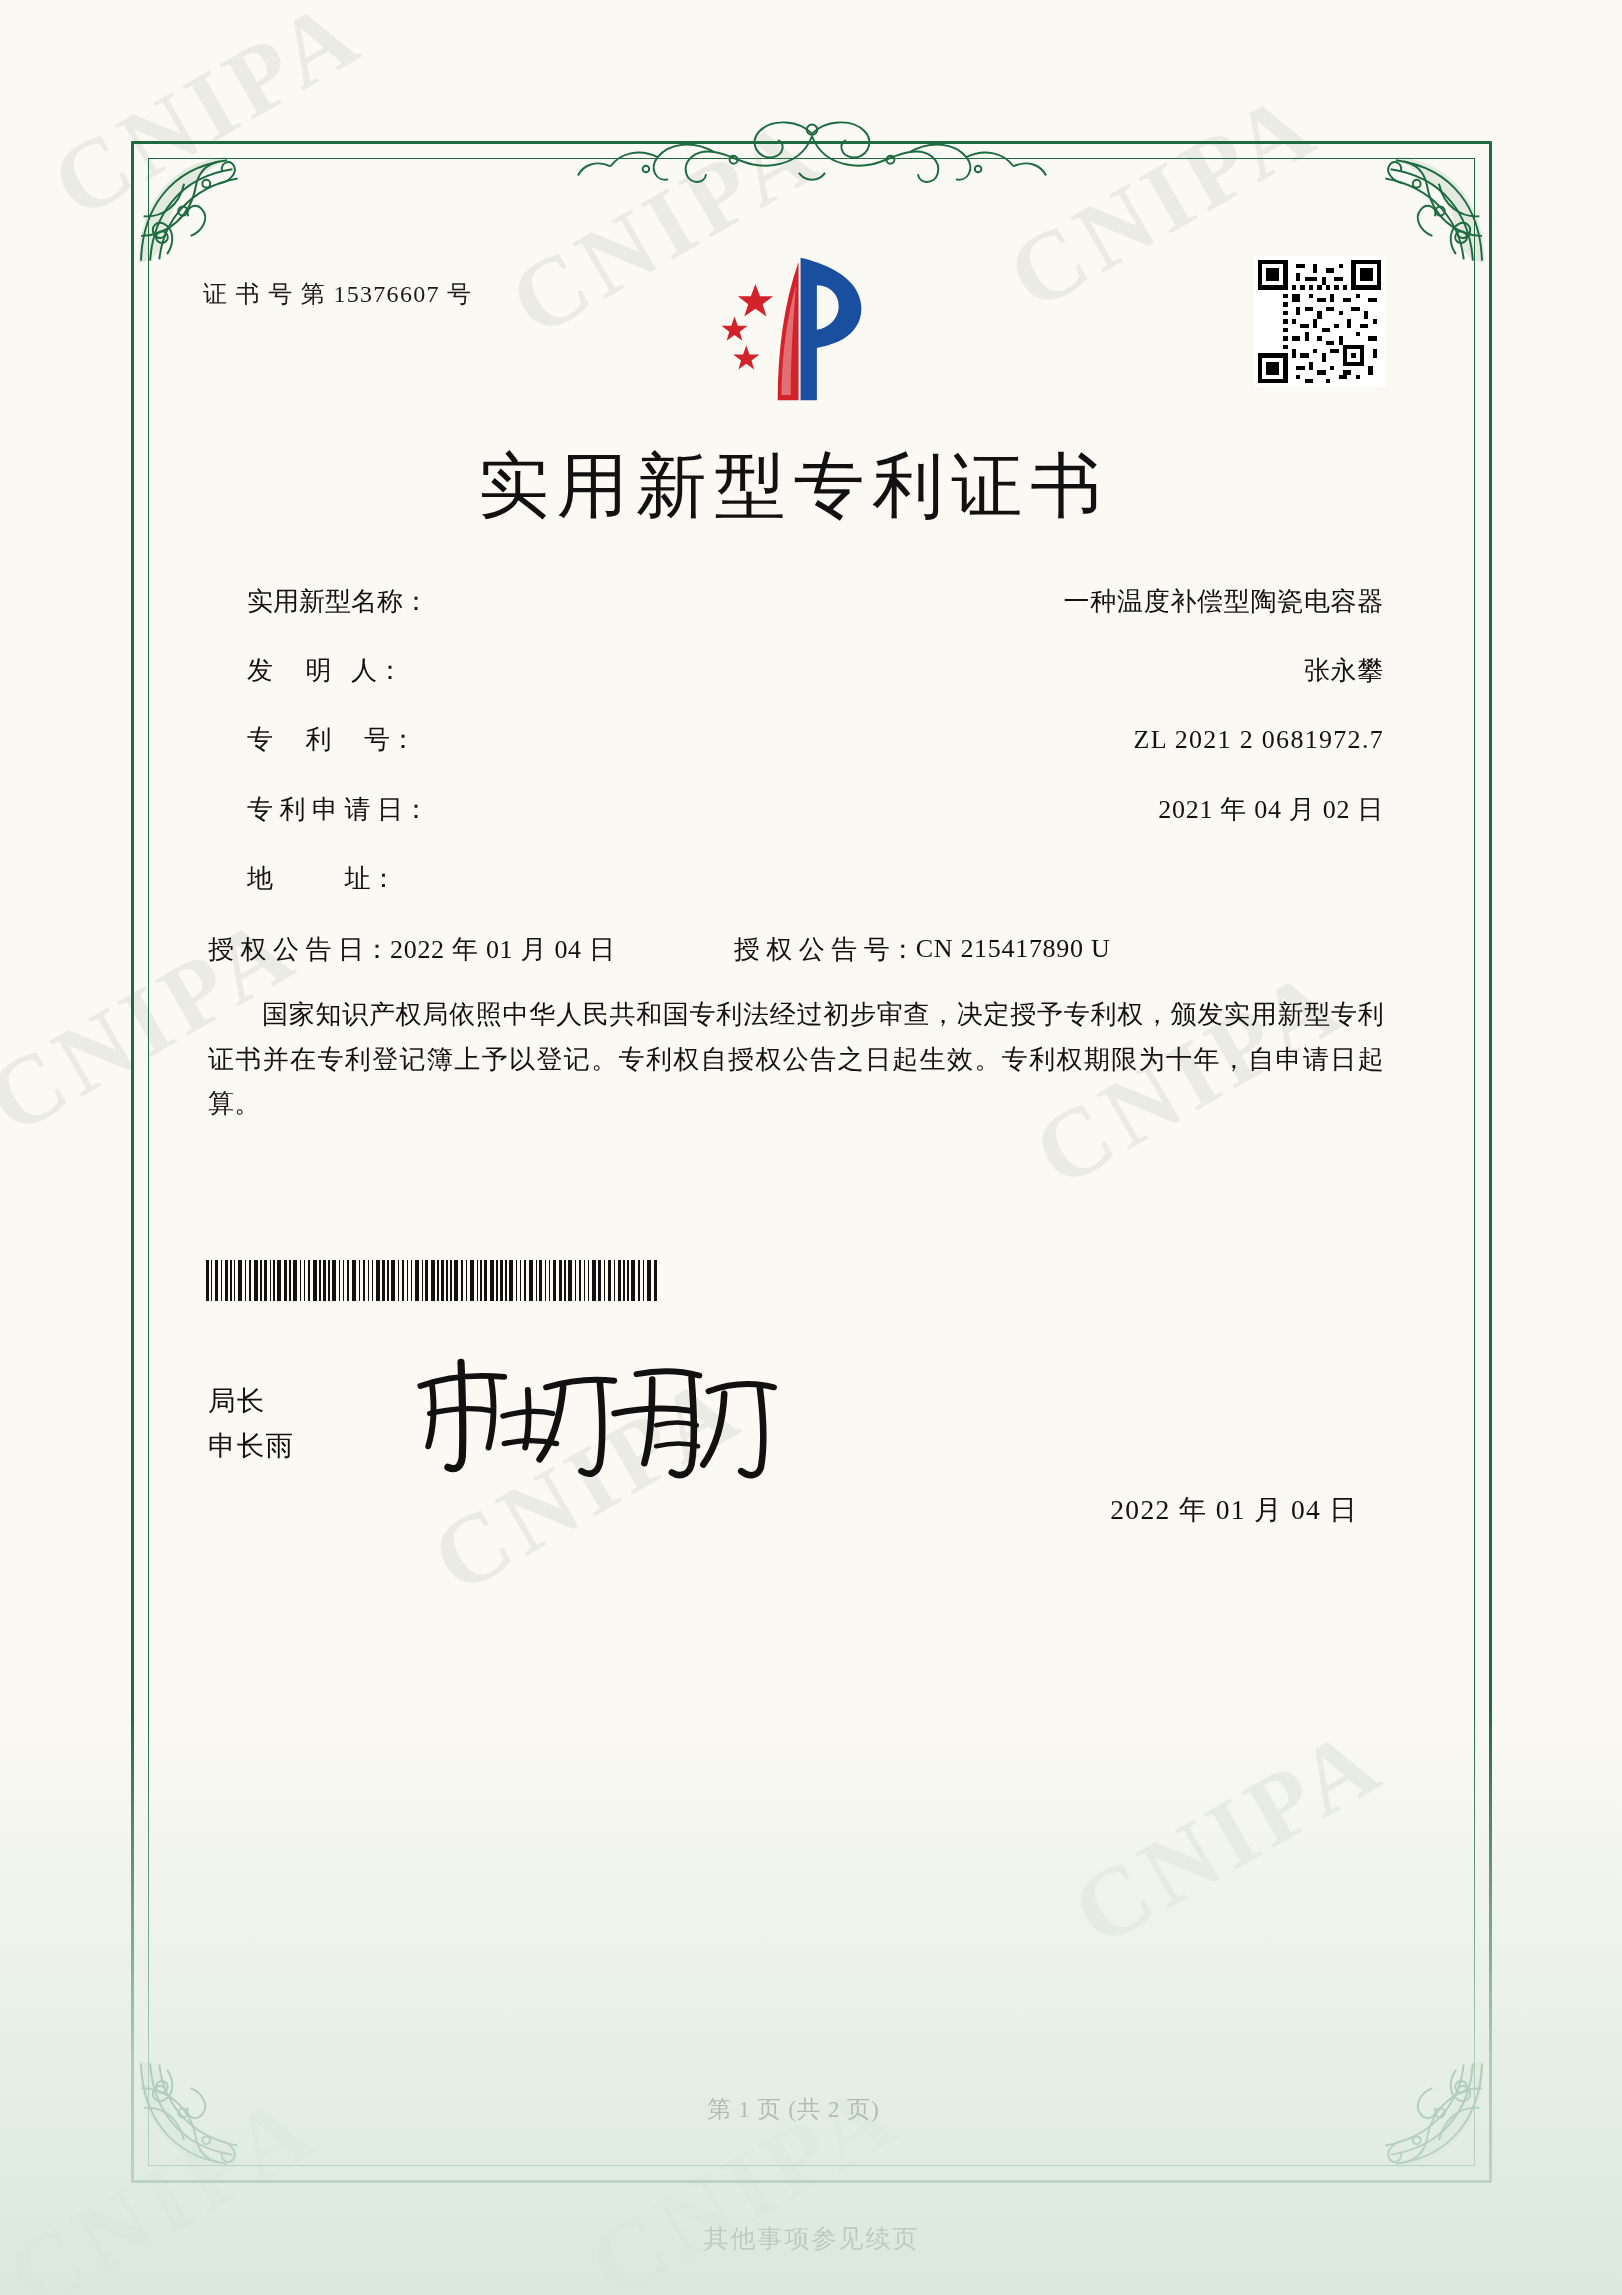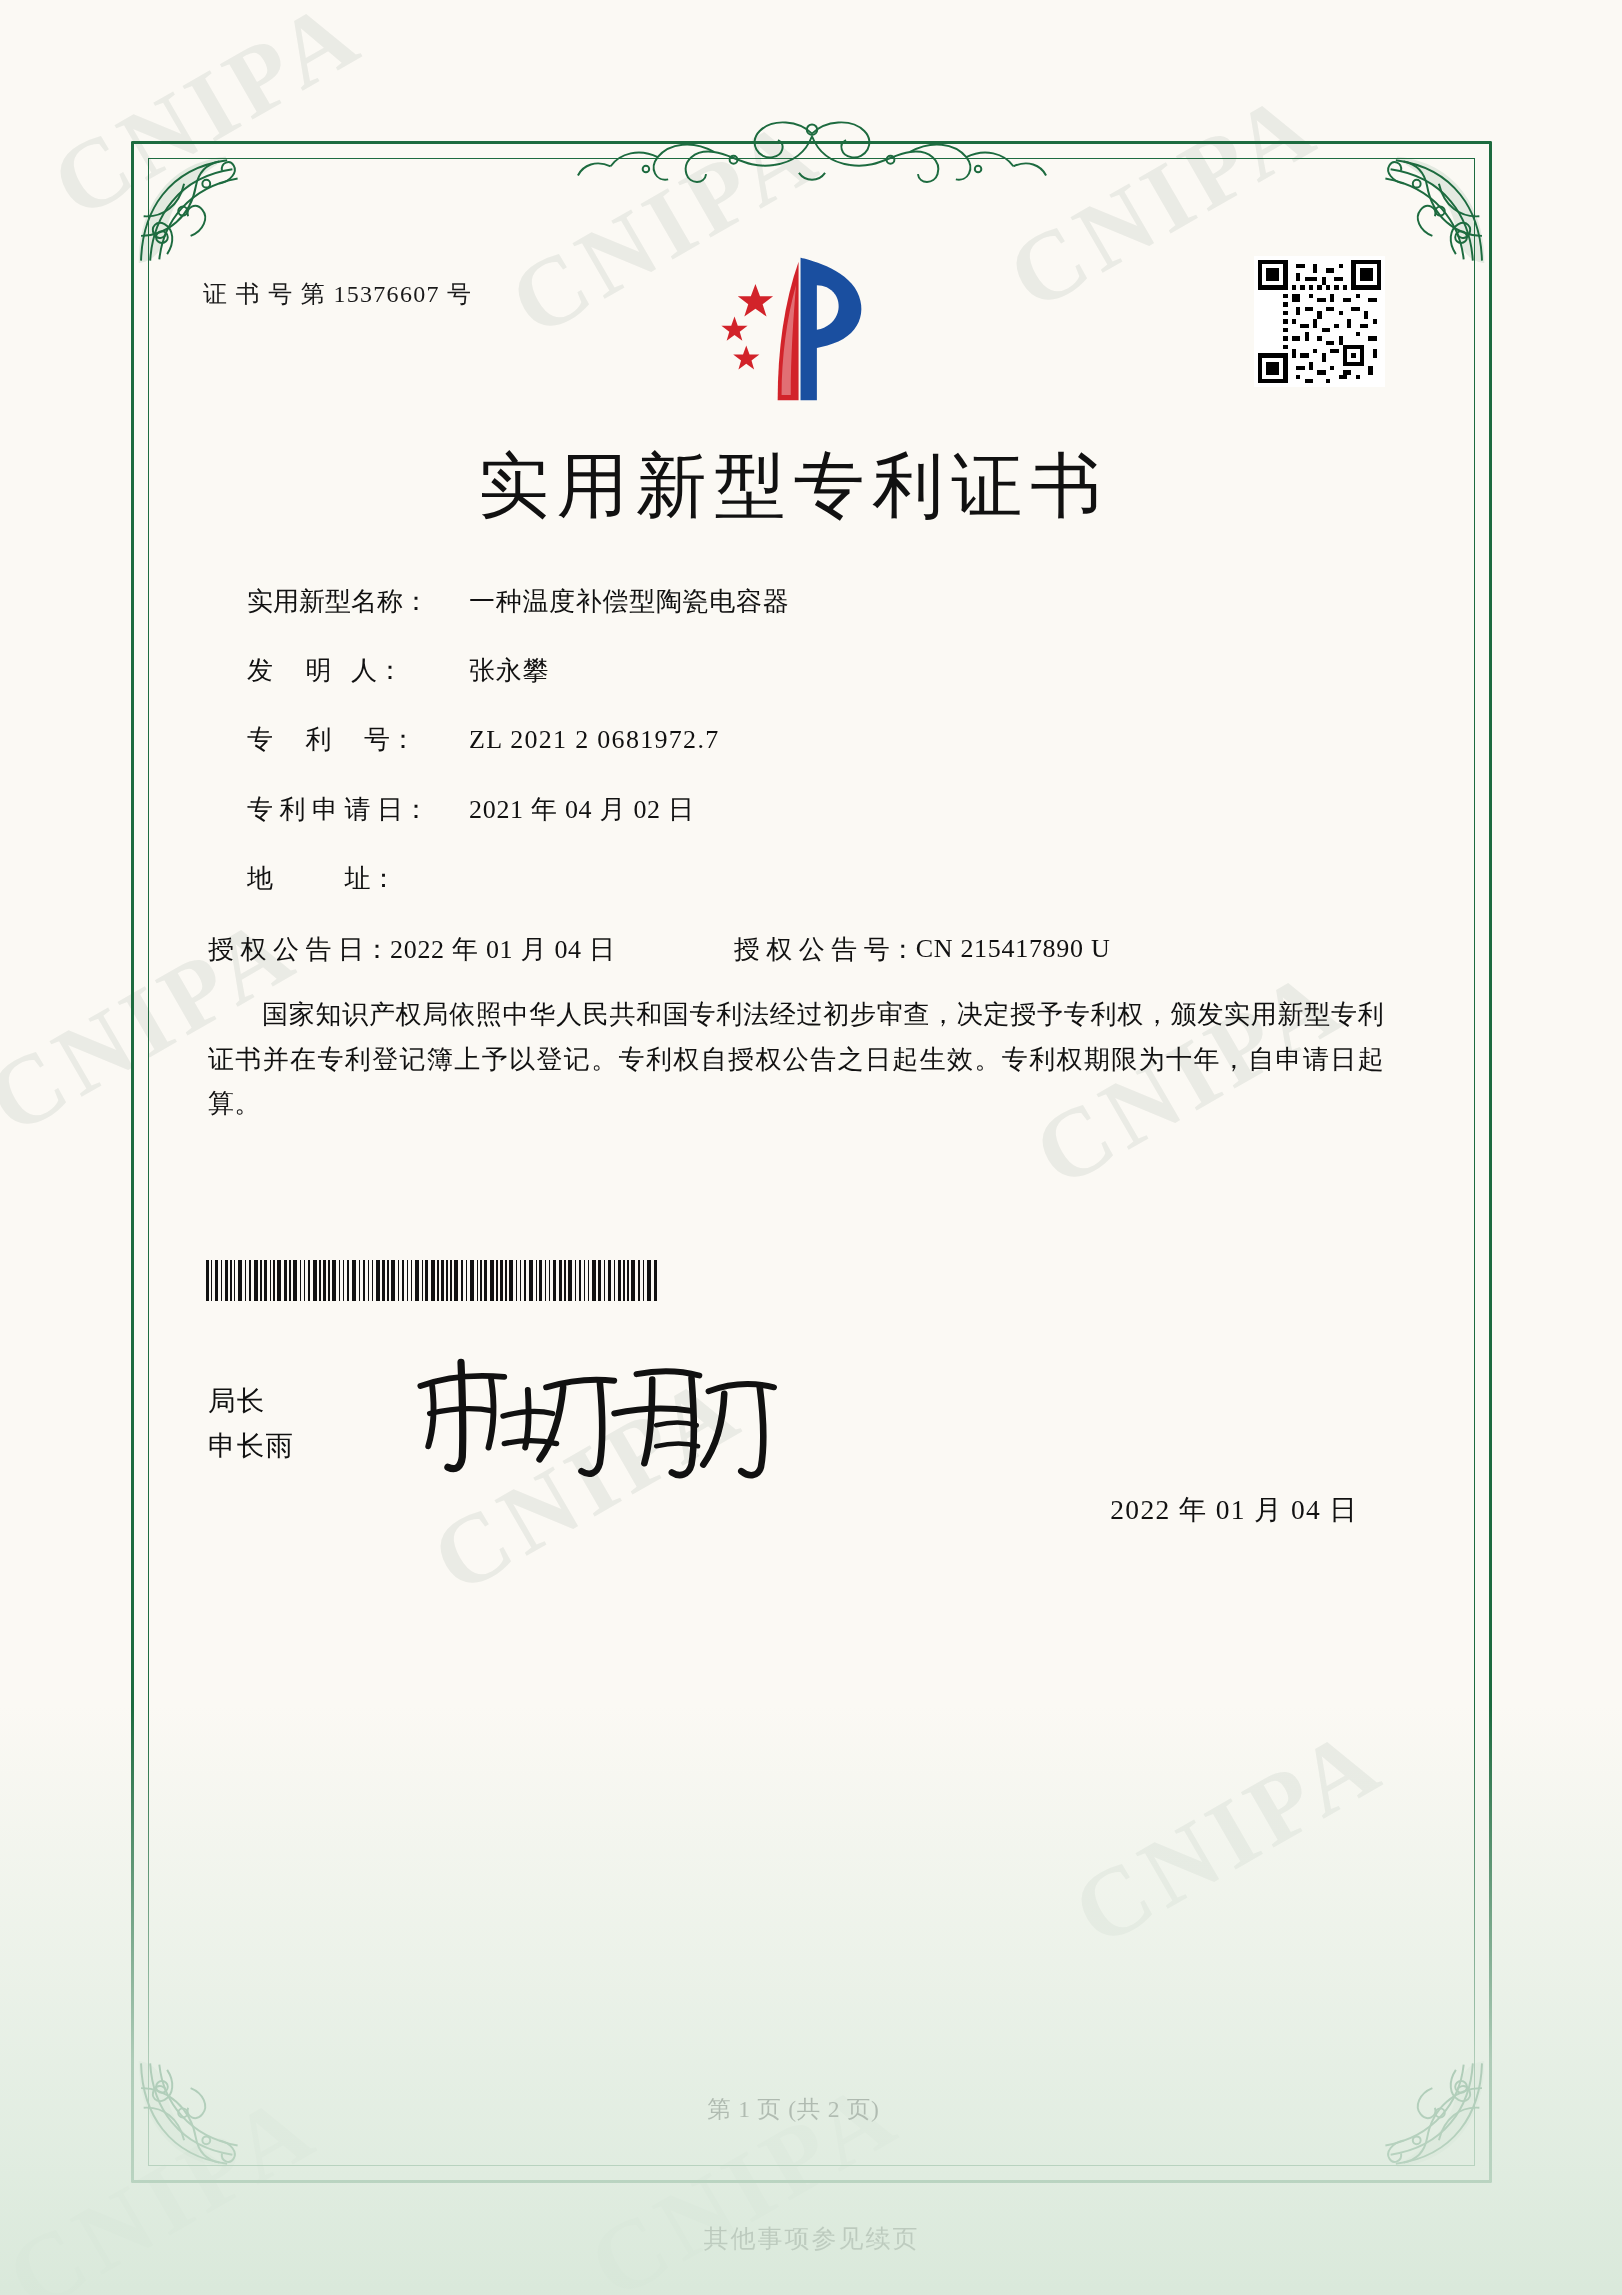--- a/index.html
+++ b/index.html
@@ -165,20 +165,21 @@
   }
   .field-label {
     width: 222px;
     flex: 0 0 222px;
     letter-spacing: 0;
     white-space: pre;
   }
   .field-value {
     flex: 1 1 auto;
     letter-spacing: 0.7px;
+    text-align: right;
   }
   .field-value.mono {
     font-family: "Liberation Serif", serif;
     letter-spacing: 1.3px;
   }
 
   .row-split {
     display: flex;
     align-items: center;
     margin-bottom: 26px;

